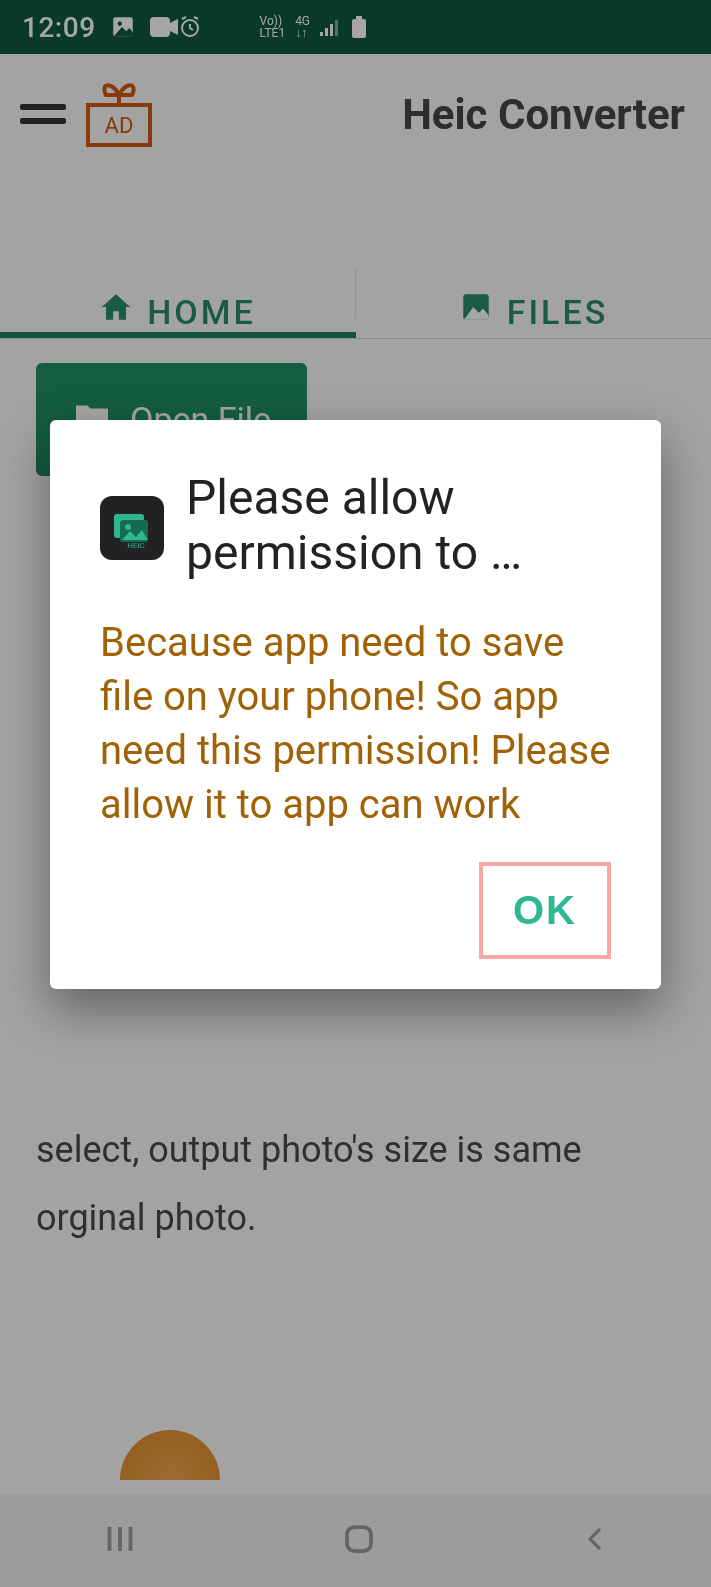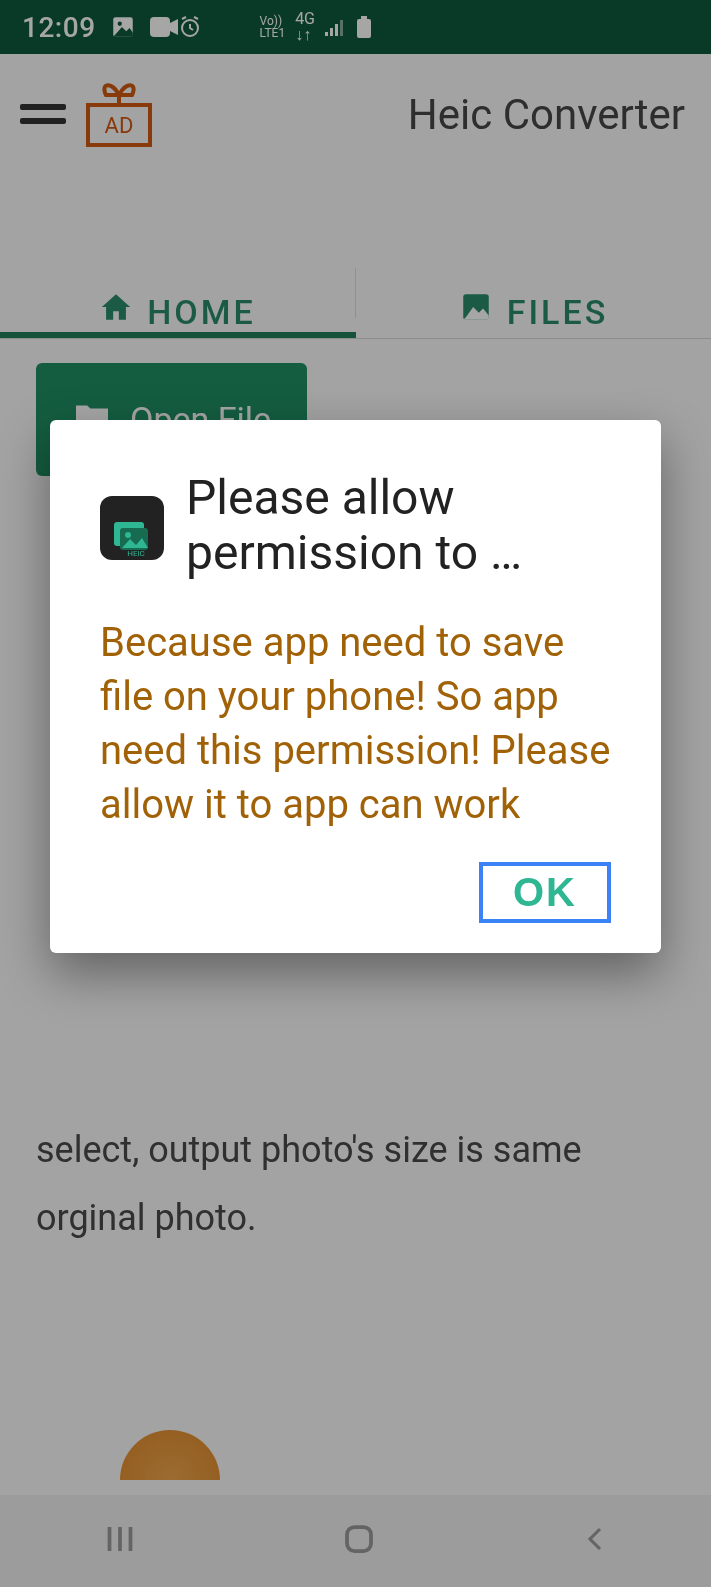--- a/index.html
+++ b/index.html
@@ -14,41 +14,41 @@
   .status-left { display: flex; align-items: center; gap: 14px; }
   .status-time { font-size: 28px; font-weight: 500; letter-spacing: 0.5px; }
   .status-right { display: flex; align-items: center; gap: 10px; }
   .status-icon { display:inline-flex; align-items:center; }
 
   
   .app-header { height: 120px; display: flex; align-items: center; padding: 0 20px; gap: 16px; }
   .hamburger { width: 46px; display:flex; flex-direction:column; gap:8px; }
   .hamburger span { height: 6px; background:#333; border-radius:2px; }
   .ad-gift { width: 74px; height: 74px; position: relative; color: #d25a12; }
-  .app-title { flex: 1; text-align: right; font-size: 42px; color: #474747; font-weight: 400; padding-right: 6px; }
+  .app-title { flex: 1; text-align: right; font-size: 42px; color: #474747; font-weight: 700; padding-right: 6px; }
 
   
   .tabs { display:flex; margin-top: 80px; }
   .tab { flex:1; display:flex; align-items:flex-end; justify-content:center; gap:14px; height: 78px; color:#2a8d6a; font-size: 34px; letter-spacing: 3px; font-weight:500; }
   .tab-sep { width:1px; background:#ddd; height:50px; align-self:center; }
   .tab-indicator { height:6px; background:#1f7e5a; width:50%; }
   .tab-underline { height:1px; background:#d7d7d7; }
 
   
   .content { padding: 24px 36px; color:#4a4a4a; font-size:36px; line-height:1.9; }
   .open-button { background:#1f8f63; color:#fff; padding: 24px 36px; border-radius:6px; display:inline-flex; align-items:center; gap:18px; font-size:34px; }
 
   
   .dialog { position:absolute; z-index:100; left:50px; right:50px; top:420px; background:#fff; border-radius:6px; box-shadow: 0 20px 50px rgba(0,0,0,0.4); padding: 50px 50px 30px 50px; }
   .dialog-header { display:flex; gap:22px; align-items:center; }
-  .dialog-icon { width:64px; height:64px; background:#222; border-radius:12px; display:flex; align-items:flex-end; justify-content:center; color:#2fb794; margin-top:6px; }
+  .dialog-icon { width:64px; height:64px; background:#222; border-radius:12px; display:flex; align-items:center; justify-content:center; color:#2fb794; margin-top:6px; }
   .dialog-title { font-size:48px; font-weight:400; color:#222; line-height:1.15; flex:1; }
   .dialog-body { margin-top:36px; font-size:40px; color:#a16207; line-height:1.35; }
   .dialog-actions { display:flex; justify-content:flex-end; margin-top:30px; }
-  .ok-button { border: 4px solid #3b82f6; color:#2fb794; font-size:40px; font-weight:600; padding: 4px 30px; background:none; letter-spacing:2px; }
+  .ok-button { border: 4px solid #fca5a5; color:#2fb794; font-size:40px; font-weight:600; padding: 22px 30px; background:none; letter-spacing:2px; }
 
   
   .navbar { position:absolute; bottom:0; left:0; right:0; height:92px; background:#f0f0f0; display:flex; align-items:center; justify-content:space-around; z-index:10; }
   .nav-btn { color:#888; }
 
   
   .sun { position:absolute; left:120px; top:1430px; width:100px; height:50px; border-radius:100px 100px 0 0; background: radial-gradient(circle at 50% 100%, #f0a64d, #e08b2a); z-index:5; }
 </style>
 </head>
 <body>
@@ -75,21 +75,21 @@
       <svg width="24" height="24" viewBox="0 0 24 24" fill="#fff">
           <circle cx="12" cy="13" r="8" stroke="#fff" stroke-width="2" fill="none"></circle>
           <path d="M12 9 V13 L15 15" stroke="#fff" stroke-width="2" fill="none"></path>
           <path d="M4 4 L8 2 M20 4 L16 2" stroke="#fff" stroke-width="2"></path>
         </svg>
     </span>
     <span style="font-size:12px;line-height:1;text-align:left;margin-left:48px;">
       <div>Vo))</div>
       <div>LTE1</div>
     </span>
-    <span style="font-size:16px;line-height:1;">
+    <span style="font-size:12px;line-height:1;">
       <div>4G</div>
       <div>↓↑</div>
     </span>
     <span class="status-icon">
       <svg width="22" height="18" viewBox="0 0 22 18" fill="#fff">
           <rect x="0" y="14" width="3" height="4"></rect>
           <rect x="5" y="10" width="3" height="8"></rect>
           <rect x="10" y="6" width="3" height="12"></rect>
           <rect x="15" y="2" width="3" height="16" opacity="0.5"></rect>
         </svg>

